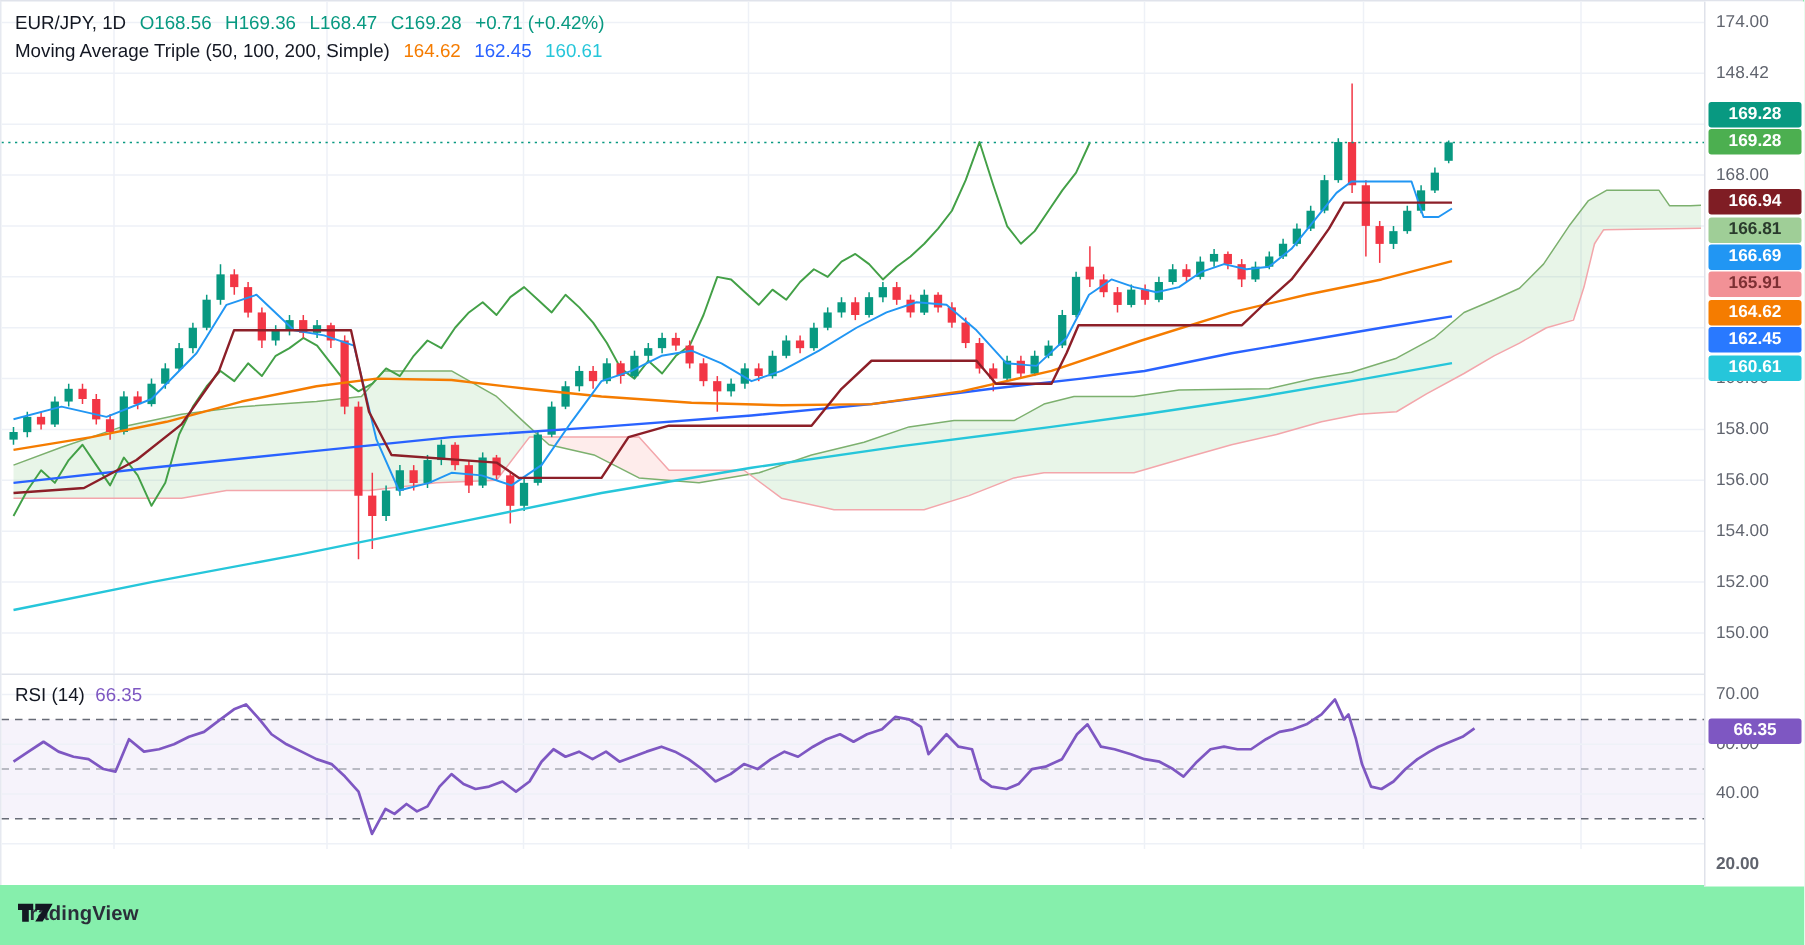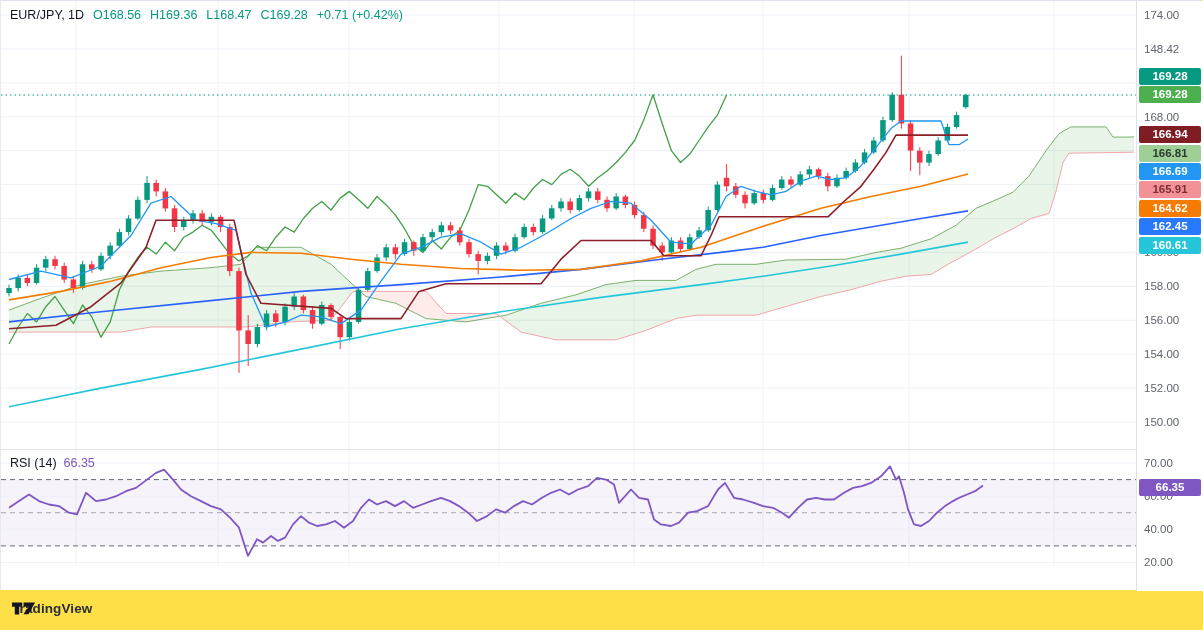--- a/index.html
+++ b/index.html
@@ -1,16 +1,16 @@
 <!DOCTYPE html>
 <html><head>
 <meta charset="utf-8">
 <style>
   html,body{margin:0;padding:0;background:#fff;}
-  .app{position:relative;width:1203px;height:630px;background:#fde047;overflow:hidden;
+  .app{position:relative;width:1203px;height:630px;background:#86efac;overflow:hidden;
        font-family:"Liberation Sans",sans-serif;color:#131722;}
   .widget{position:absolute;left:0;top:0;width:1202px;height:590px;border-top:1px solid #e0e3eb;
           border-left:1px solid #e6e9f0;border-right:1px solid #e0e3eb;box-sizing:border-box;background:#fff;}
   svg{position:absolute;left:0;display:block;}
   #main-svg{top:0;}
   #rsi-svg{top:448px;}
   .sep{position:absolute;left:0;width:1203px;height:1px;background:#e0e3eb;}
   .axis-col{position:absolute;left:1135px;top:0;width:68px;height:590px;background:#fff;border-left:1px solid #dfe2ea;box-sizing:border-box;padding-left:33px;}
   .axis-label{position:absolute;left:7px;font-size:11.5px;color:#60646e;line-height:12px;}
   .axis-badge{position:absolute;left:2px;width:62px;height:17px;line-height:17px;text-align:center;
@@ -290,20 +290,21 @@
         <line x1="0" y1="544.9" x2="1135" y2="544.9" stroke="#676b76" stroke-width="1" stroke-dasharray="5,4"></line>
         <line x1="0" y1="462.0" x2="1135" y2="462.0" stroke="#eef1f7"></line>
         <line x1="0" y1="495.2" x2="1135" y2="495.2" stroke="#eef1f7"></line>
         <line x1="0" y1="528.3" x2="1135" y2="528.3" stroke="#eef1f7"></line>
         <line x1="0" y1="561.5" x2="1135" y2="561.5" stroke="#eef1f7"></line>
         <path d="M8.0,506.8L18.0,500.1L28.0,493.5L38.0,500.1L48.0,503.5L58.0,505.1L68.0,511.7L76.0,513.4L85.0,491.8L95.0,500.1L105.0,498.5L115.0,495.2L125.0,490.2L135.0,486.9L146.0,478.6L155.0,471.9L163.0,468.6L172.0,478.6L180.0,488.5L190.0,495.2L200.0,500.1L210.0,505.1L220.0,508.4L229.0,516.7L238.0,526.7L247.0,554.9L256.0,538.3L262.0,541.6L270.0,535.0L277.0,539.9L284.0,536.6L292.0,523.4L300.0,515.1L308.0,521.7L316.0,525.0L325.0,523.4L334.0,520.0L343.0,526.7L352.0,520.0L360.0,506.8L368.0,498.5L376.0,503.5L385.0,500.1L394.0,505.1L403.0,500.1L412.0,506.8L421.0,503.5L430.0,500.1L440.0,496.8L449.0,500.1L458.0,505.1L467.0,511.7L476.0,520.0L486.0,515.1L495.0,508.4L504.0,511.7L513.0,505.1L522.0,500.1L531.0,503.5L541.0,496.8L550.0,491.8L559.0,488.5L568.0,493.5L577.0,488.5L587.0,485.2L596.0,476.9L605.0,478.6L613.0,483.6L618.0,501.8L630.0,488.5L638.0,496.8L647.0,498.5L653.0,518.4L660.0,523.4L670.0,525.0L678.0,521.7L687.0,511.7L696.0,510.1L707.0,505.1L717.0,488.5L724.0,481.9L733.0,496.8L742.0,498.5L753.0,501.8L762.0,505.1L772.0,506.8L781.0,511.7L788.0,516.7L797.0,506.8L806.0,498.5L815.0,496.8L824.0,498.5L833.0,498.5L843.0,491.8L852.0,486.9L861.0,485.2L870.0,481.9L880.0,475.3L889.0,465.3L895.0,478.6L898.0,475.3L903.0,491.8L907.0,508.4L913.0,523.4L920.0,525.0L928.0,520.0L936.0,511.7L944.0,505.1L952.0,500.1L958.0,496.8L966.0,493.5L974.0,490.2L982.0,484.6" fill="none" stroke="#7e57c2" stroke-width="1.8" stroke-linejoin="round"></path>
       </svg>
 
     <div class="legend">
       <div class="legend-row" id="legend-row1"><span style="color: rgb(19, 23, 34);">EUR/JPY, 1D</span><span style="color: rgb(8, 153, 129);">O168.56</span><span style="color: rgb(8, 153, 129);">H169.36</span><span style="color: rgb(8, 153, 129);">L168.47</span><span style="color: rgb(8, 153, 129);">C169.28</span><span style="color: rgb(8, 153, 129);">+0.71 (+0.42%)</span></div>
+      <div class="legend-row" id="legend-row2"><span style="color: rgb(19, 23, 34);">Moving Average Triple (50, 100, 200, Simple)</span><span style="color: rgb(245, 124, 0);">164.62</span><span style="color: rgb(41, 98, 255);">162.45</span><span style="color: rgb(38, 198, 218);">160.61</span></div>
     </div>
 
     <div class="rsi-title">
       <span>RSI (14)</span>&nbsp;
       <span id="rsi-value" style="color: rgb(126, 87, 194);">66.35</span>
     </div>
 
     <div class="sep" style="top:448px"></div>
 
 
@@ -322,21 +323,21 @@
         <div class="axis-badge" style="top: 124.5px; background: rgb(127, 29, 36); color: rgb(255, 255, 255);">166.94</div>
         <div class="axis-badge" style="top: 143.5px; background: rgb(159, 206, 151); color: rgb(42, 59, 45);">166.81</div>
         <div class="axis-badge" style="top: 161.5px; background: rgb(33, 150, 243); color: rgb(255, 255, 255);">166.69</div>
         <div class="axis-badge" style="top: 179.5px; background: rgb(242, 145, 150); color: rgb(125, 48, 52);">165.91</div>
         <div class="axis-badge" style="top: 198.5px; background: rgb(245, 124, 0); color: rgb(255, 255, 255);">164.62</div>
         <div class="axis-badge" style="top: 216.5px; background: rgb(41, 121, 255); color: rgb(255, 255, 255);">162.45</div>
         <div class="axis-badge" style="top: 235.5px; background: rgb(38, 198, 218); color: rgb(255, 255, 255);">160.61</div>
         <div class="axis-label" style="top: 456px;">70.00</div>
         <div class="axis-label" style="top: 489px; font-style: italic;">60.00</div>
         <div class="axis-label" style="top: 522px;">40.00</div>
-        <div class="axis-label" style="top: 555px;">20.00</div>
+        <div class="axis-label" style="top: 569px; font-weight: bold;">20.00</div>
         <div class="axis-badge" style="top: 477.5px; background: rgb(126, 87, 194); color: rgb(255, 255, 255);">66.35</div>
       </div>
   </div>
 
   <div class="footer">
     <svg width="24" height="15" viewBox="0 0 26 15">
       <path d="M0,1 h11 v4.5 h-3.2 v8.5 h-4.8 v-8.5 H0 z" fill="#131722"></path>
       <path d="M12.5,1 h12.5 l-7.2,12.8 h-5.4 l5.6,-8.3 h-5.5 z" fill="#131722"></path>
     </svg>
     <span class="brand">TradingView</span>

